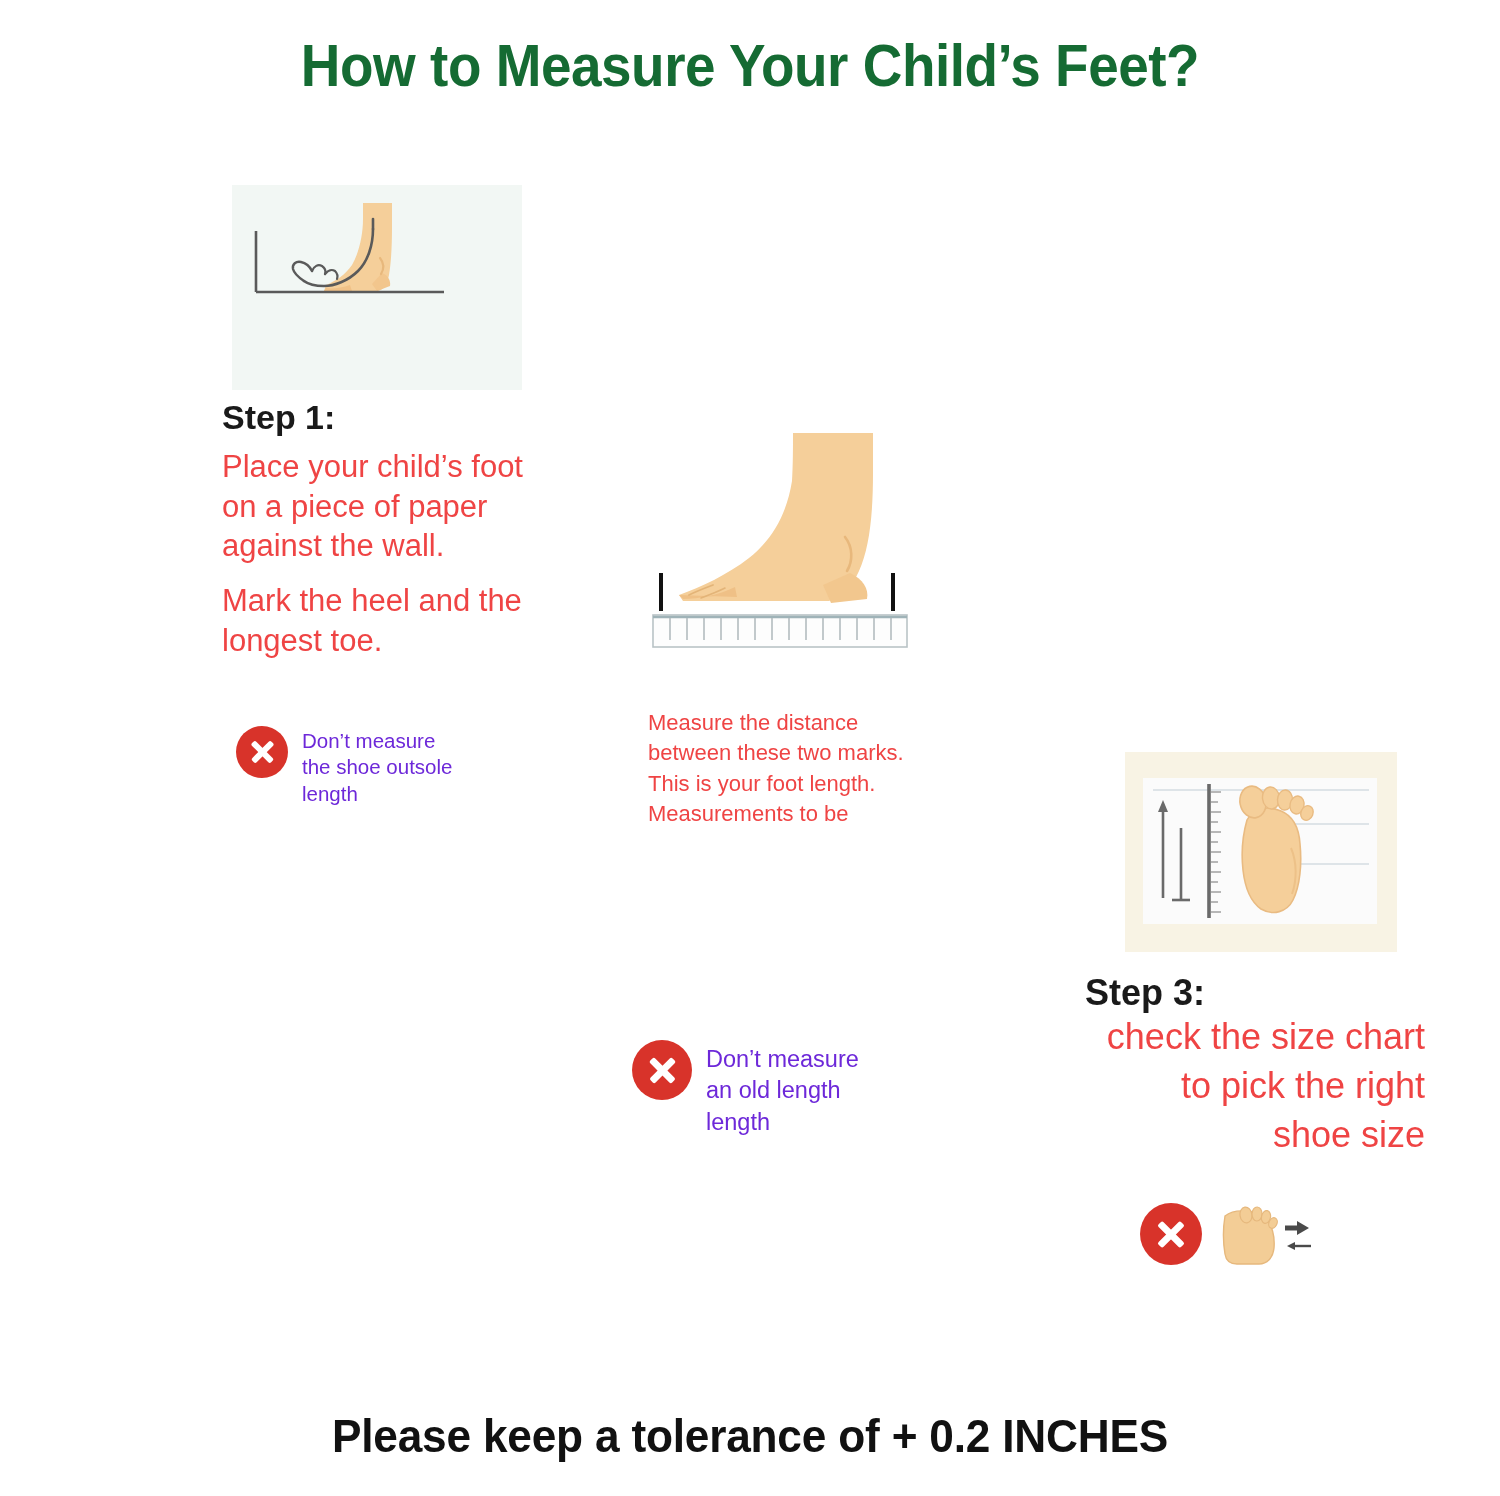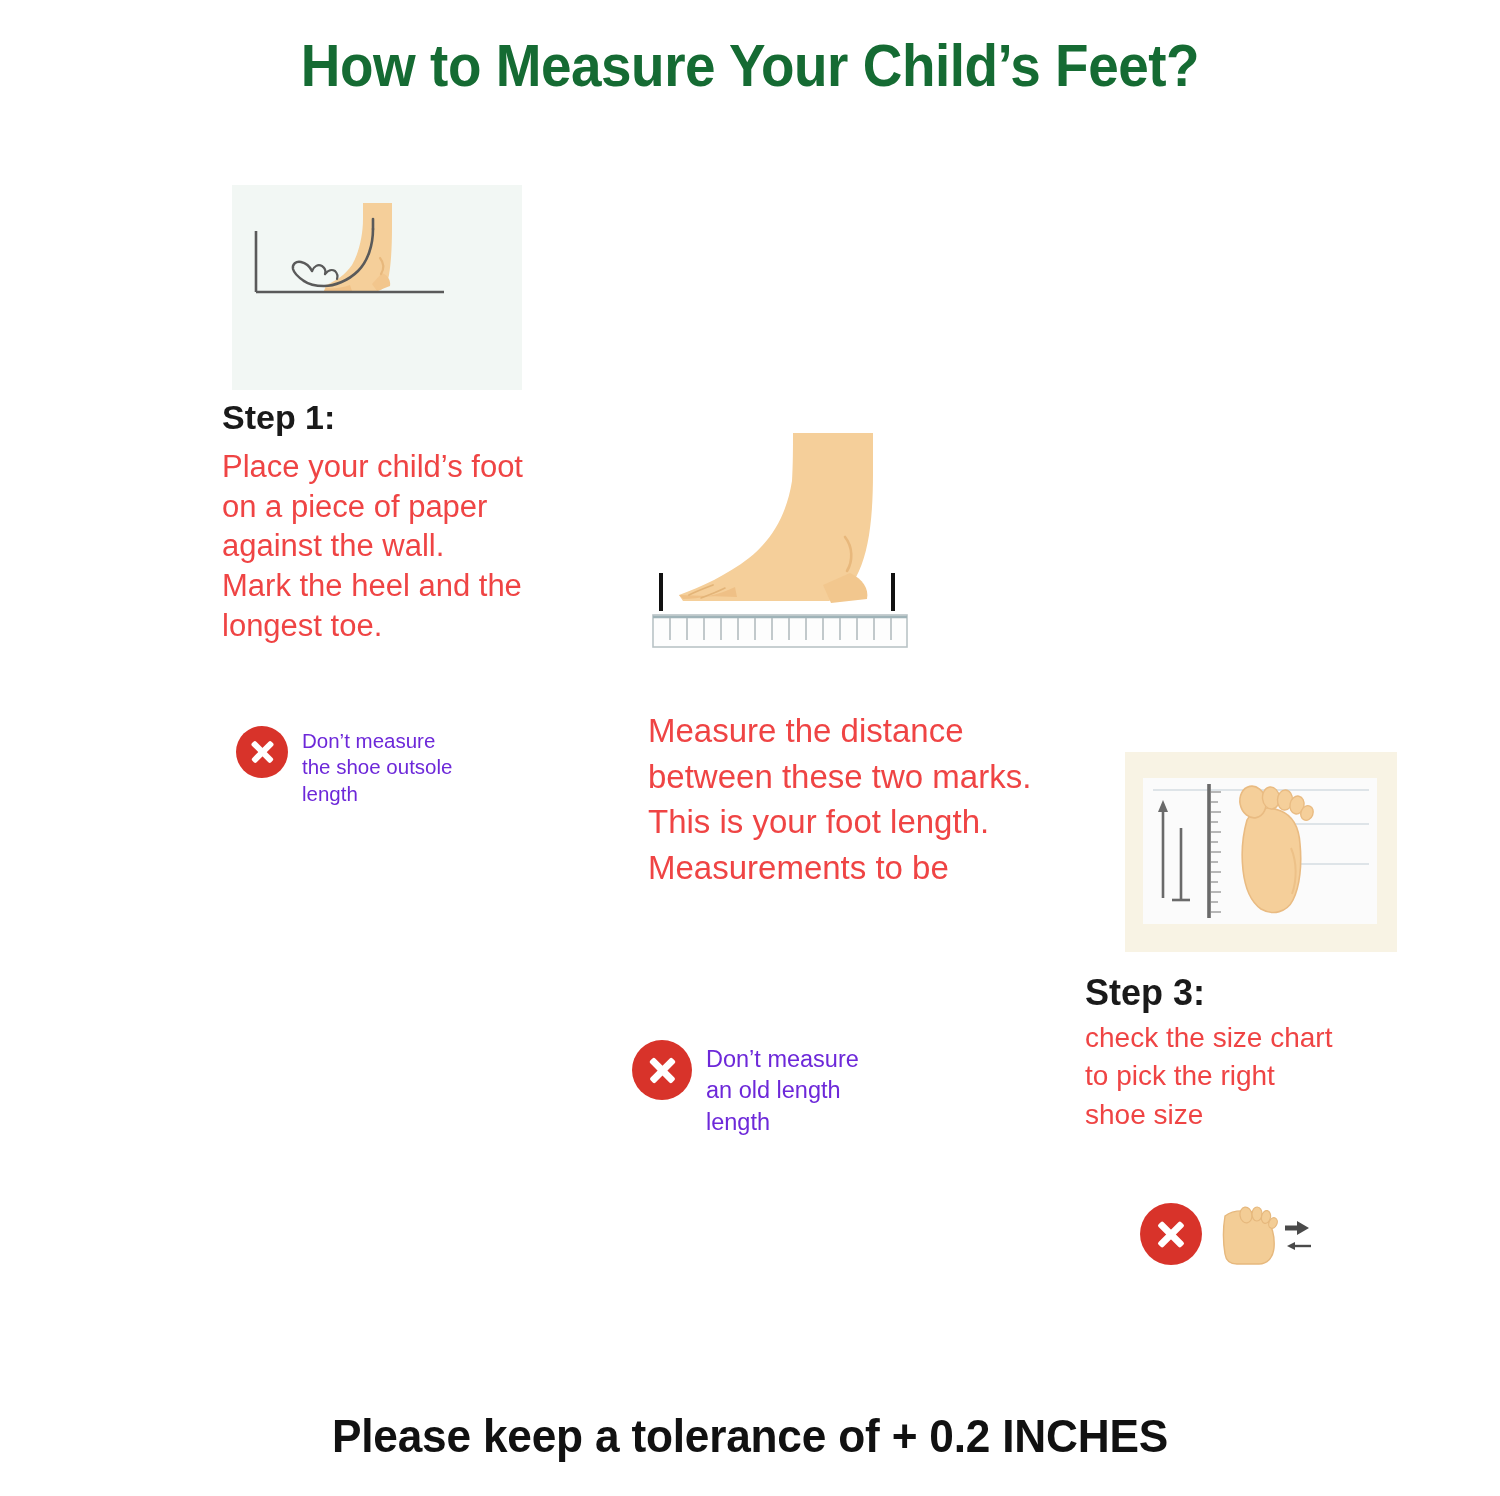--- a/index.html
+++ b/index.html
@@ -94,21 +94,21 @@
   #step1 { left: 222px; top: 185px; width: 318px; }
   #step1-illustration {
     width: 290px;
     height: 205px;
     background: #f2f7f4;
     position: relative;
     overflow: hidden;
   }
   #step1 .step-heading { font-size: 34px; margin-top: 28px; }
   #step1 .step-body { font-size: 31px; line-height: 1.28; margin-top: 10px; }
-  #step1 .step-body .para2 { }
+  #step1 .step-body .para2 { margin-top: 15px; }
 
   #warn1 { left: 236px; top: 726px; width: 250px; }
   #warn1 .warn-circle { width: 52px; height: 52px; }
   #warn1 .warn-circle::before,
   #warn1 .warn-circle::after {
     width: 27px; height: 5.5px;
     margin-left: -13.5px; margin-top: -2.75px;
   }
   #warn1 .warn-circle::before { transform: rotate(45deg); }
   #warn1 .warn-circle::after  { transform: rotate(-45deg); }
@@ -117,21 +117,21 @@
   
   #step2 { left: 648px; top: 700px; width: 430px; }
   #step2-illustration {
     position: absolute;
     left: 645px;
     top: 425px;
     width: 290px;
     height: 240px;
   }
   #step2 .step-heading { font-size: 38px; }
-  #step2 .step-body { font-size: 33px; line-height: 1.38; margin-top: 8px; }
+  #step2 .step-body { font-size: 22px; line-height: 1.38; margin-top: 8px; }
 
   #warn2 { left: 632px; top: 1040px; width: 280px; }
   #warn2 .warn-circle { width: 60px; height: 60px; }
   #warn2 .warn-circle::before,
   #warn2 .warn-circle::after {
     width: 31px; height: 6.5px;
     margin-left: -15.5px; margin-top: -3.25px;
   }
   #warn2 .warn-circle::before { transform: rotate(45deg); }
   #warn2 .warn-circle::after  { transform: rotate(-45deg); }
@@ -151,21 +151,21 @@
   #step3-illustration .inner-card {
     position: absolute;
     left: 18px;
     top: 26px;
     right: 20px;
     bottom: 28px;
     background: #fbfbfb;
     overflow: hidden;
   }
   #step3 .step-heading { font-size: 36px; }
-  #step3 .step-body { font-size: 28px; line-height: 1.36; margin-top: 6px; }
+  #step3 .step-body { font-size: 36px; line-height: 1.36; margin-top: 0; text-align: right; }
 
   #warn3 { left: 1140px; top: 1202px; align-items: center; gap: 13px; }
   #warn3 .warn-circle { width: 62px; height: 62px; }
   #warn3 .warn-circle::before,
   #warn3 .warn-circle::after {
     width: 32px; height: 7px;
     margin-left: -16px; margin-top: -3.5px;
   }
   #warn3 .warn-circle::before { transform: rotate(45deg); }
   #warn3 .warn-circle::after  { transform: rotate(-45deg); }

